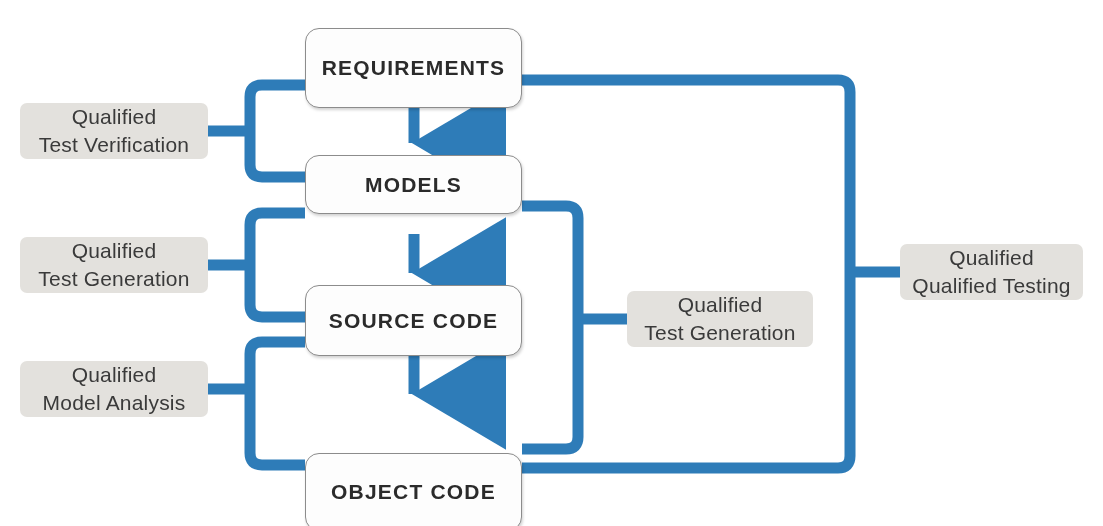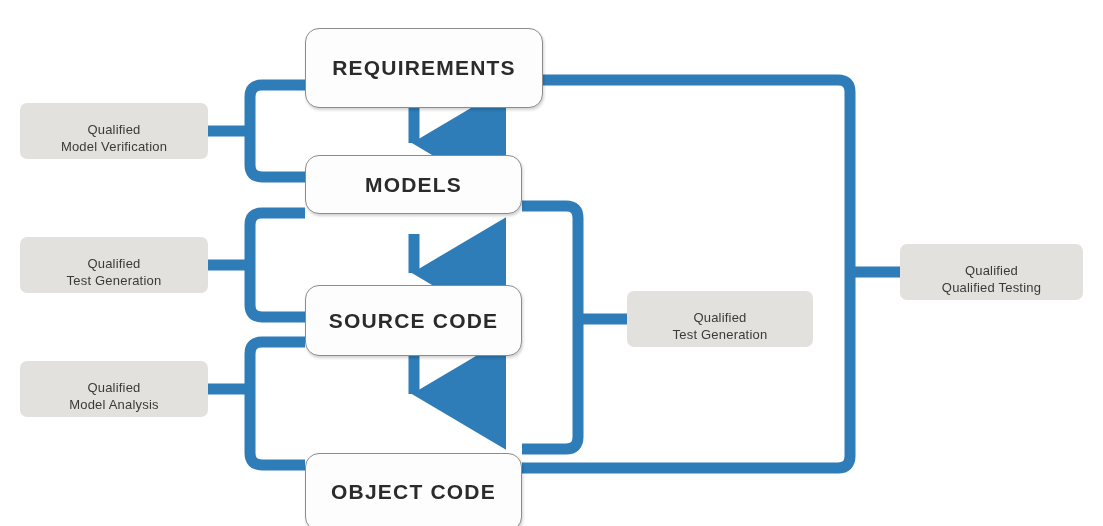--- a/index.html
+++ b/index.html
@@ -10,22 +10,22 @@
 
   .node{position:absolute;box-sizing:border-box;display:flex;
         align-items:center;justify-content:center;text-align:center;}
 
   .proc{background:#fdfdfd;border:1px solid #8c8c8c;border-radius:14px;
         box-shadow:1px 2px 3px rgba(0,0,0,0.18);
         font-weight:bold;letter-spacing:1.2px;color:#2b2b2b;
         font-size:21px;z-index:5;}
 
   .qual{background:#e3e1dd;border-radius:7px;color:#3a3a3a;
-        font-size:13px;line-height:1.32;font-weight:normal;
-        letter-spacing:.2px;z-index:5;padding:4px 8px;align-items:flex-end;}
+        font-size:21px;line-height:1.32;font-weight:normal;
+        letter-spacing:.2px;z-index:5;padding:4px 8px;}
   .qual span{display:block;}
 </style>
 </head>
 <body>
 
 <div id="stage">
 
   <svg id="wires" viewBox="0 0 1103 526">
     <defs>
       <marker id="dn" markerWidth="11" markerHeight="9" refX="5.5" refY="8.4" orient="auto" markerUnits="strokeWidth">
@@ -49,40 +49,40 @@
 
       <path d="M522 80 L838 80 Q850 80 850 92 L850 456 Q850 468 838 468 L522 468" stroke-width="11"></path>
       <path d="M850 272 L902 272" stroke-width="11"></path>
 
       <path d="M414 108 L414 143" stroke-width="11" marker-end="url(#dn)"></path>
       <path d="M414 234 L414 273" stroke-width="11" marker-end="url(#dn)"></path>
       <path d="M414 356 L414 394" stroke-width="11" marker-end="url(#dn)"></path>
     </g>
   </svg>
 
-  <div class="node proc" style="left:305px;top:28px;width:238px;height:80px;">
+  <div class="node proc" style="left:305px;top:28px;width:217px;height:80px;">
     <span>REQUIREMENTS</span>
   </div>
 
   <div class="node proc" style="left:305px;top:155px;width:217px;height:59px;">
     <span>MODELS</span>
   </div>
 
   <div class="node proc" style="left:305px;top:285px;width:217px;height:71px;">
     <span>SOURCE CODE</span>
   </div>
 
   <div class="node proc" style="left:305px;top:406px;width:217px;height:78px;margin-top:47px;">
     <span>OBJECT CODE</span>
   </div>
 
   <div class="node qual" style="left:20px;top:103px;width:188px;height:56px;">
     <div>
       <span>Qualified</span>
-      <span>Model Verification</span>
+      <span>Test Verification</span>
     </div>
   </div>
 
   <div class="node qual" style="left:20px;top:237px;width:188px;height:56px;">
     <div>
       <span>Qualified</span>
       <span>Test Generation</span>
     </div>
   </div>
 

